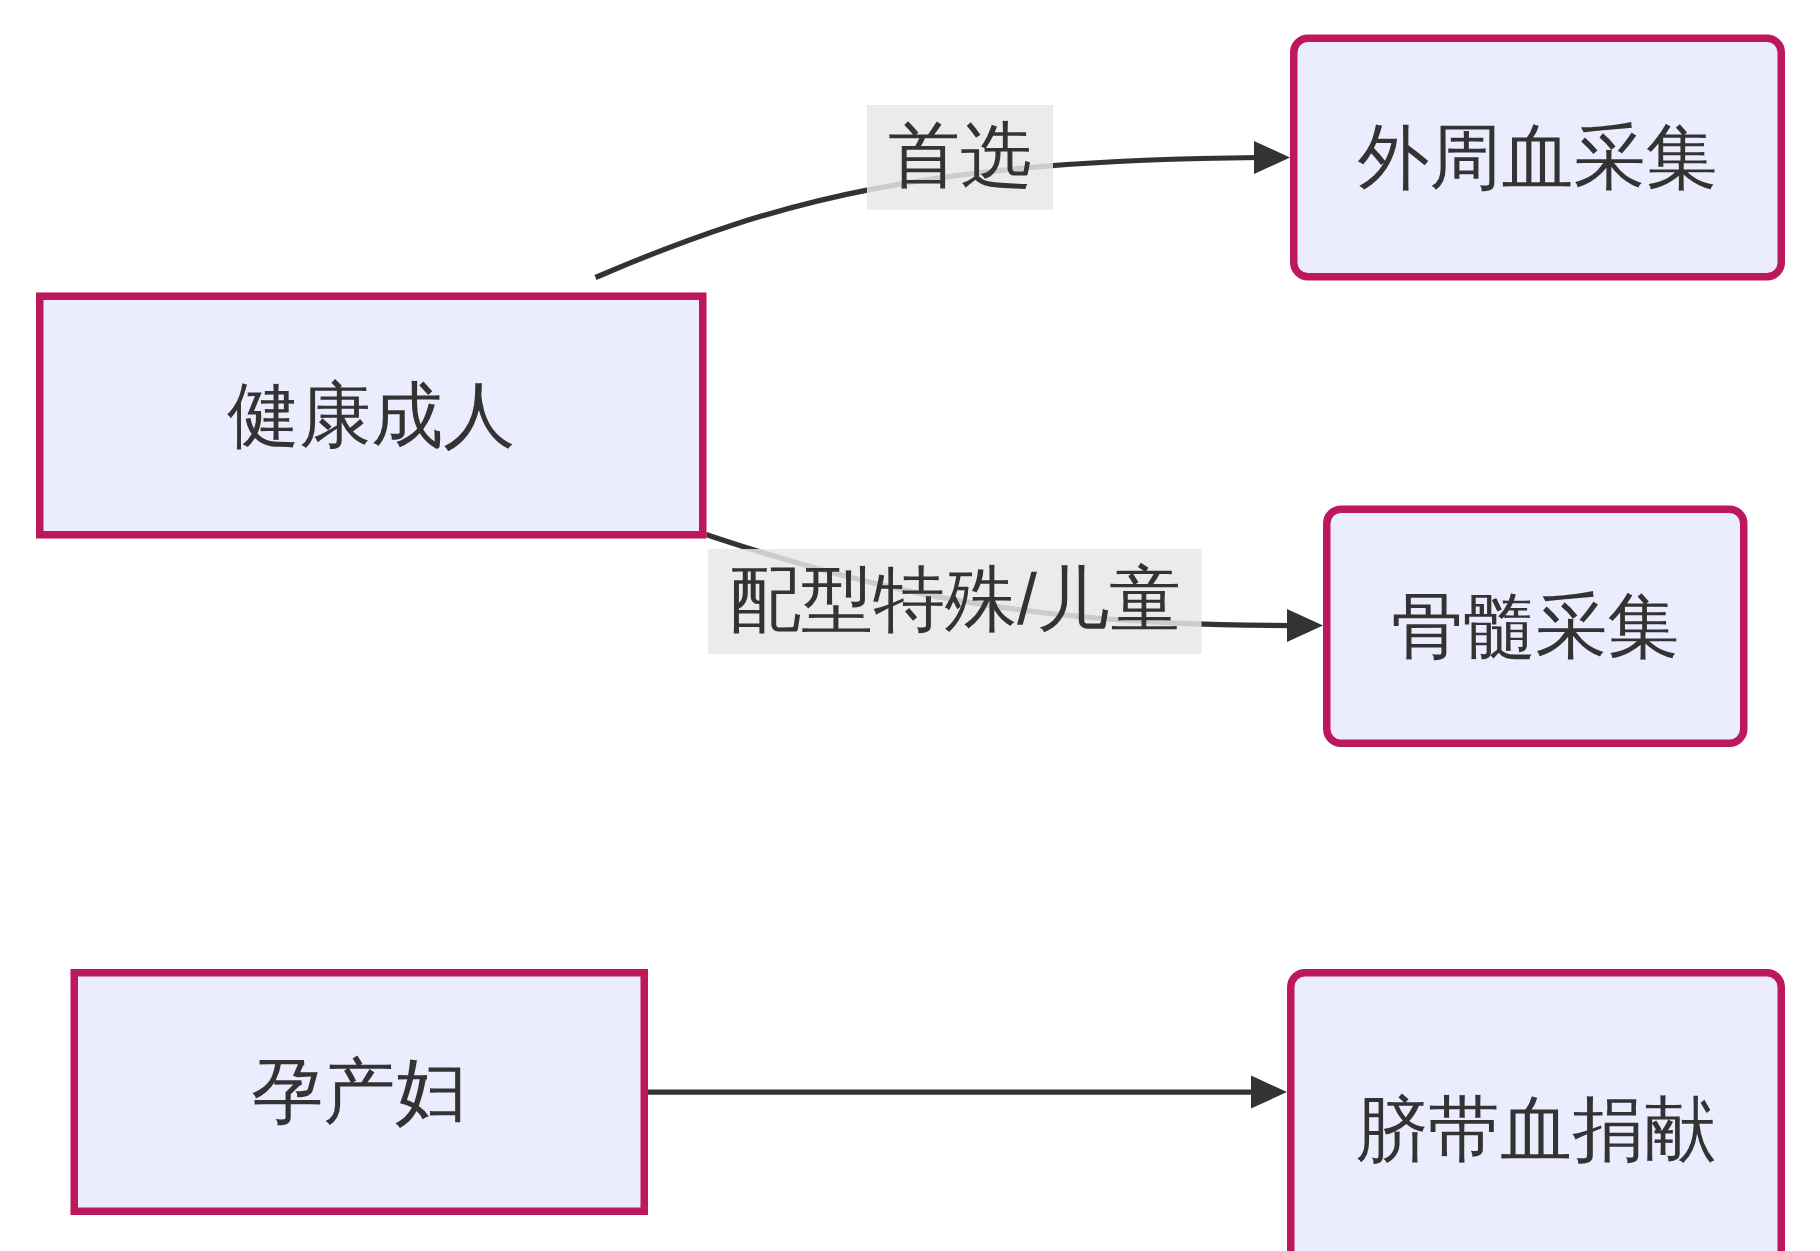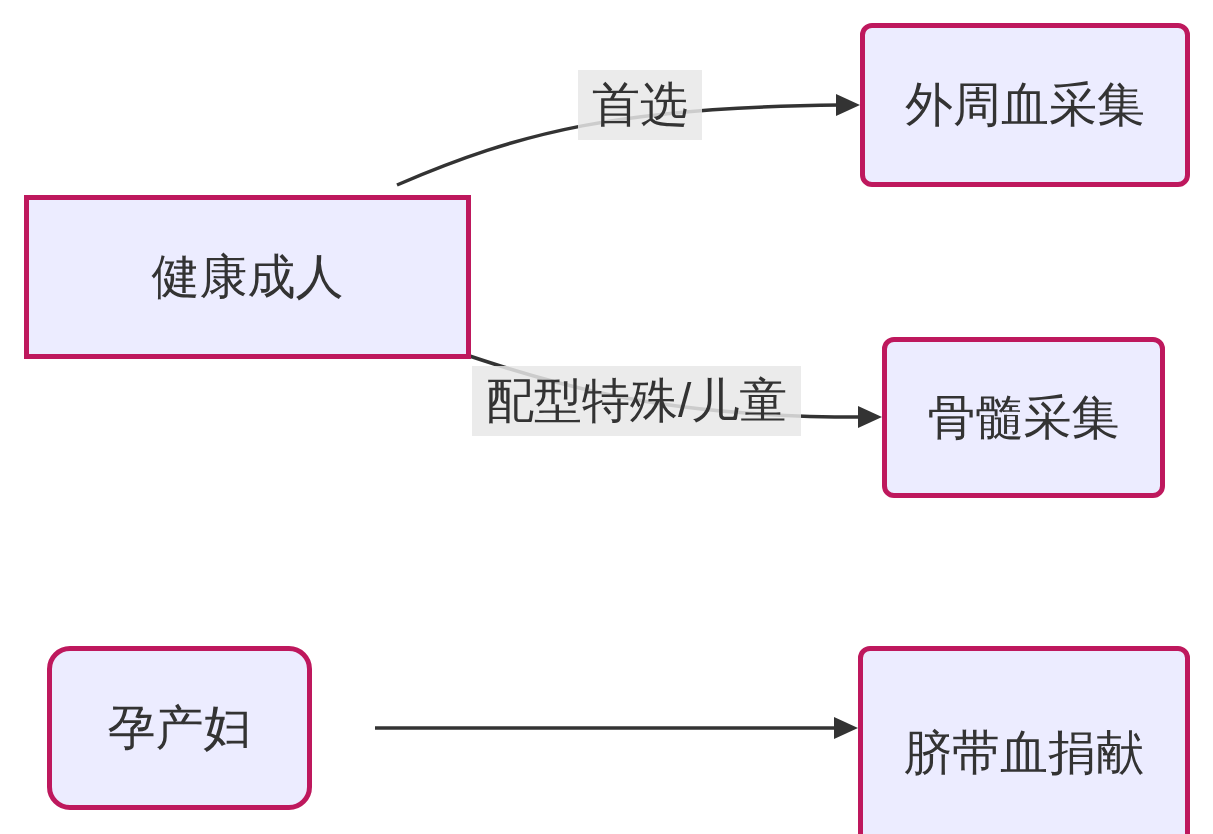--- a/index.html
+++ b/index.html
@@ -39,21 +39,21 @@
     display: flex;
     align-items: center;
     justify-content: center;
     text-align: center;
   }
   .node.rounded { border-radius: 12px; }
 
   #n-healthy-adult      { left: 24px;  top: 179px; width: 447px; height: 164px; margin-top: 16px; }
   #n-peripheral-blood   { left: 860px; top: 23px;  width: 330px; height: 164px; }
   #n-bone-marrow        { left: 882px; top: 337px; width: 283px; height: 161px; }
-  #n-pregnant-women     { left: 47px;  top: 646px; width: 265px; height: 164px; border-radius: 23px; }
+  #n-pregnant-women     { left: 47px;  top: 646px; width: 385px; height: 164px; }
   #n-cord-blood         { left: 858px; top: 646px; width: 332px; height: 214px; }
 
   .edge-label {
     position: absolute;
     background: rgba(232, 232, 232, 0.85);
     color: #333333;
     font-size: 48px;
     line-height: 70px;
     white-space: nowrap;
     text-align: center;

